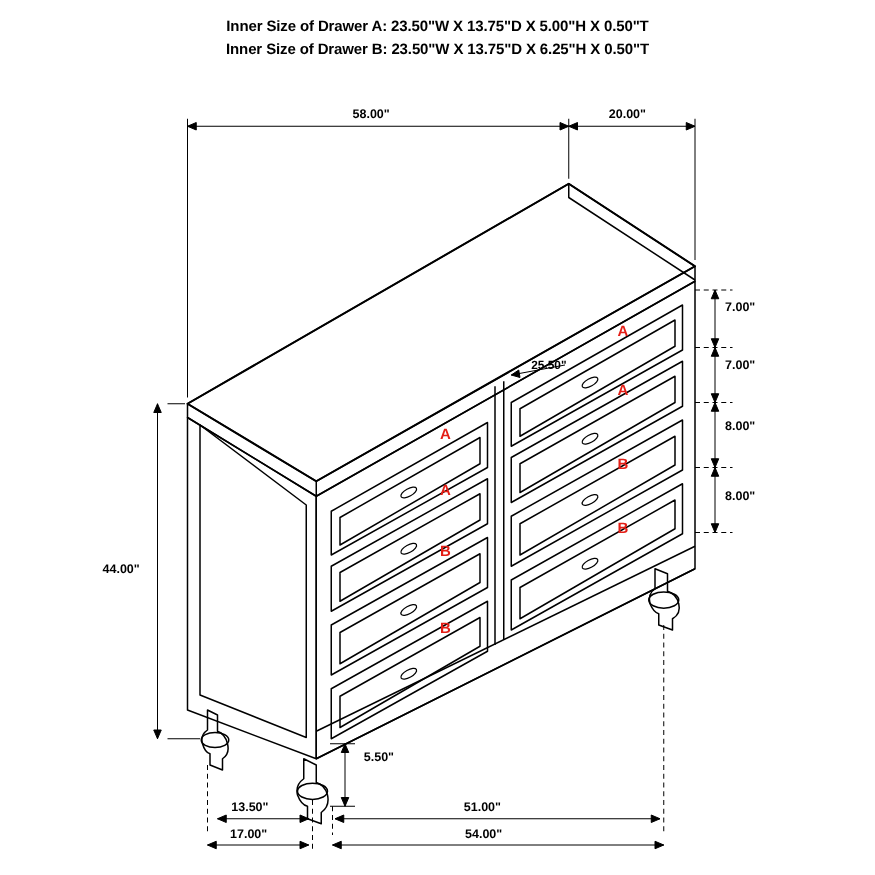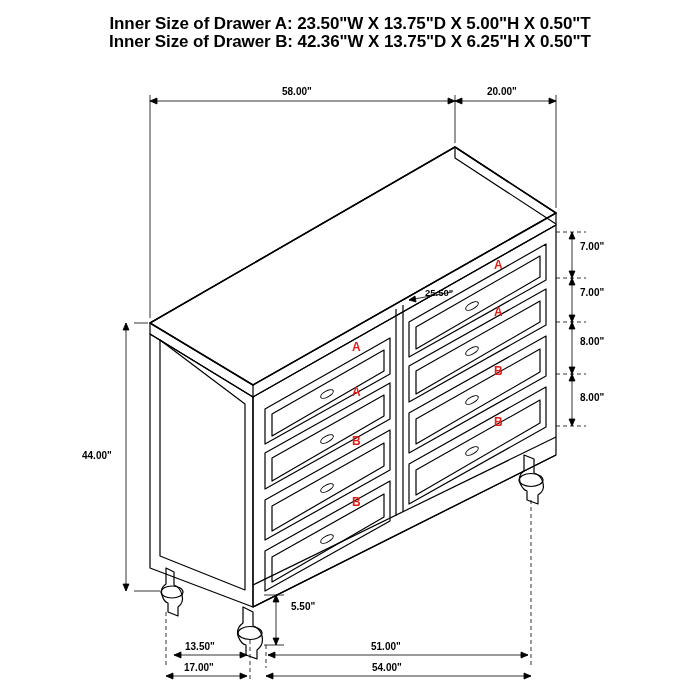--- a/index.html
+++ b/index.html
@@ -13,21 +13,21 @@
     height: 700px;
     background: #ffffff;
     font-family: "Liberation Sans", sans-serif;
     overflow: hidden;
   }
   .hdr {
     position: absolute;
     left: 0;
     width: 700px;
     text-align: center;
-    font-size: 17px;
+    font-size: 12px;
     font-weight: bold;
     color: #000000;
     letter-spacing: -0.1px;
   }
   #hdr1 { top: 14px; }
   #hdr2 { top: 32px; }
 
   svg.overlay {
     position: absolute;
     left: 0;
@@ -50,21 +50,21 @@
     color: #e41e16;
     white-space: nowrap;
   }
 </style>
 </head>
 <body>
 
 <div id="page">
 
   <div class="hdr" id="hdr1">Inner Size of Drawer A: 23.50"W X 13.75"D X 5.00"H X 0.50"T</div>
-  <div class="hdr" id="hdr2">Inner Size of Drawer B: 42.36"W X 13.75"D X 6.25"H X 0.50"T</div>
+  <div class="hdr" id="hdr2">Inner Size of Drawer B: 23.50"W X 13.75"D X 6.25"H X 0.50"T</div>
 
   <svg class="overlay" viewBox="0 0 700 700">
     <g fill="none" stroke="#000000" stroke-width="1.2" stroke-linejoin="round">
 
       <path d="M150,323 L455,147 L556,213 L253,385 Z"></path>
       <path d="M150,323 L455,147 L556,213 L253,385 Z" stroke-width="1.6"></path>
 
       <path d="M150,323 L150,334 L253,397 L253,385"></path>
       <path d="M253,397 L556,225 L556,213"></path>
       <path d="M455,147 L455,158 L556,224"></path>

